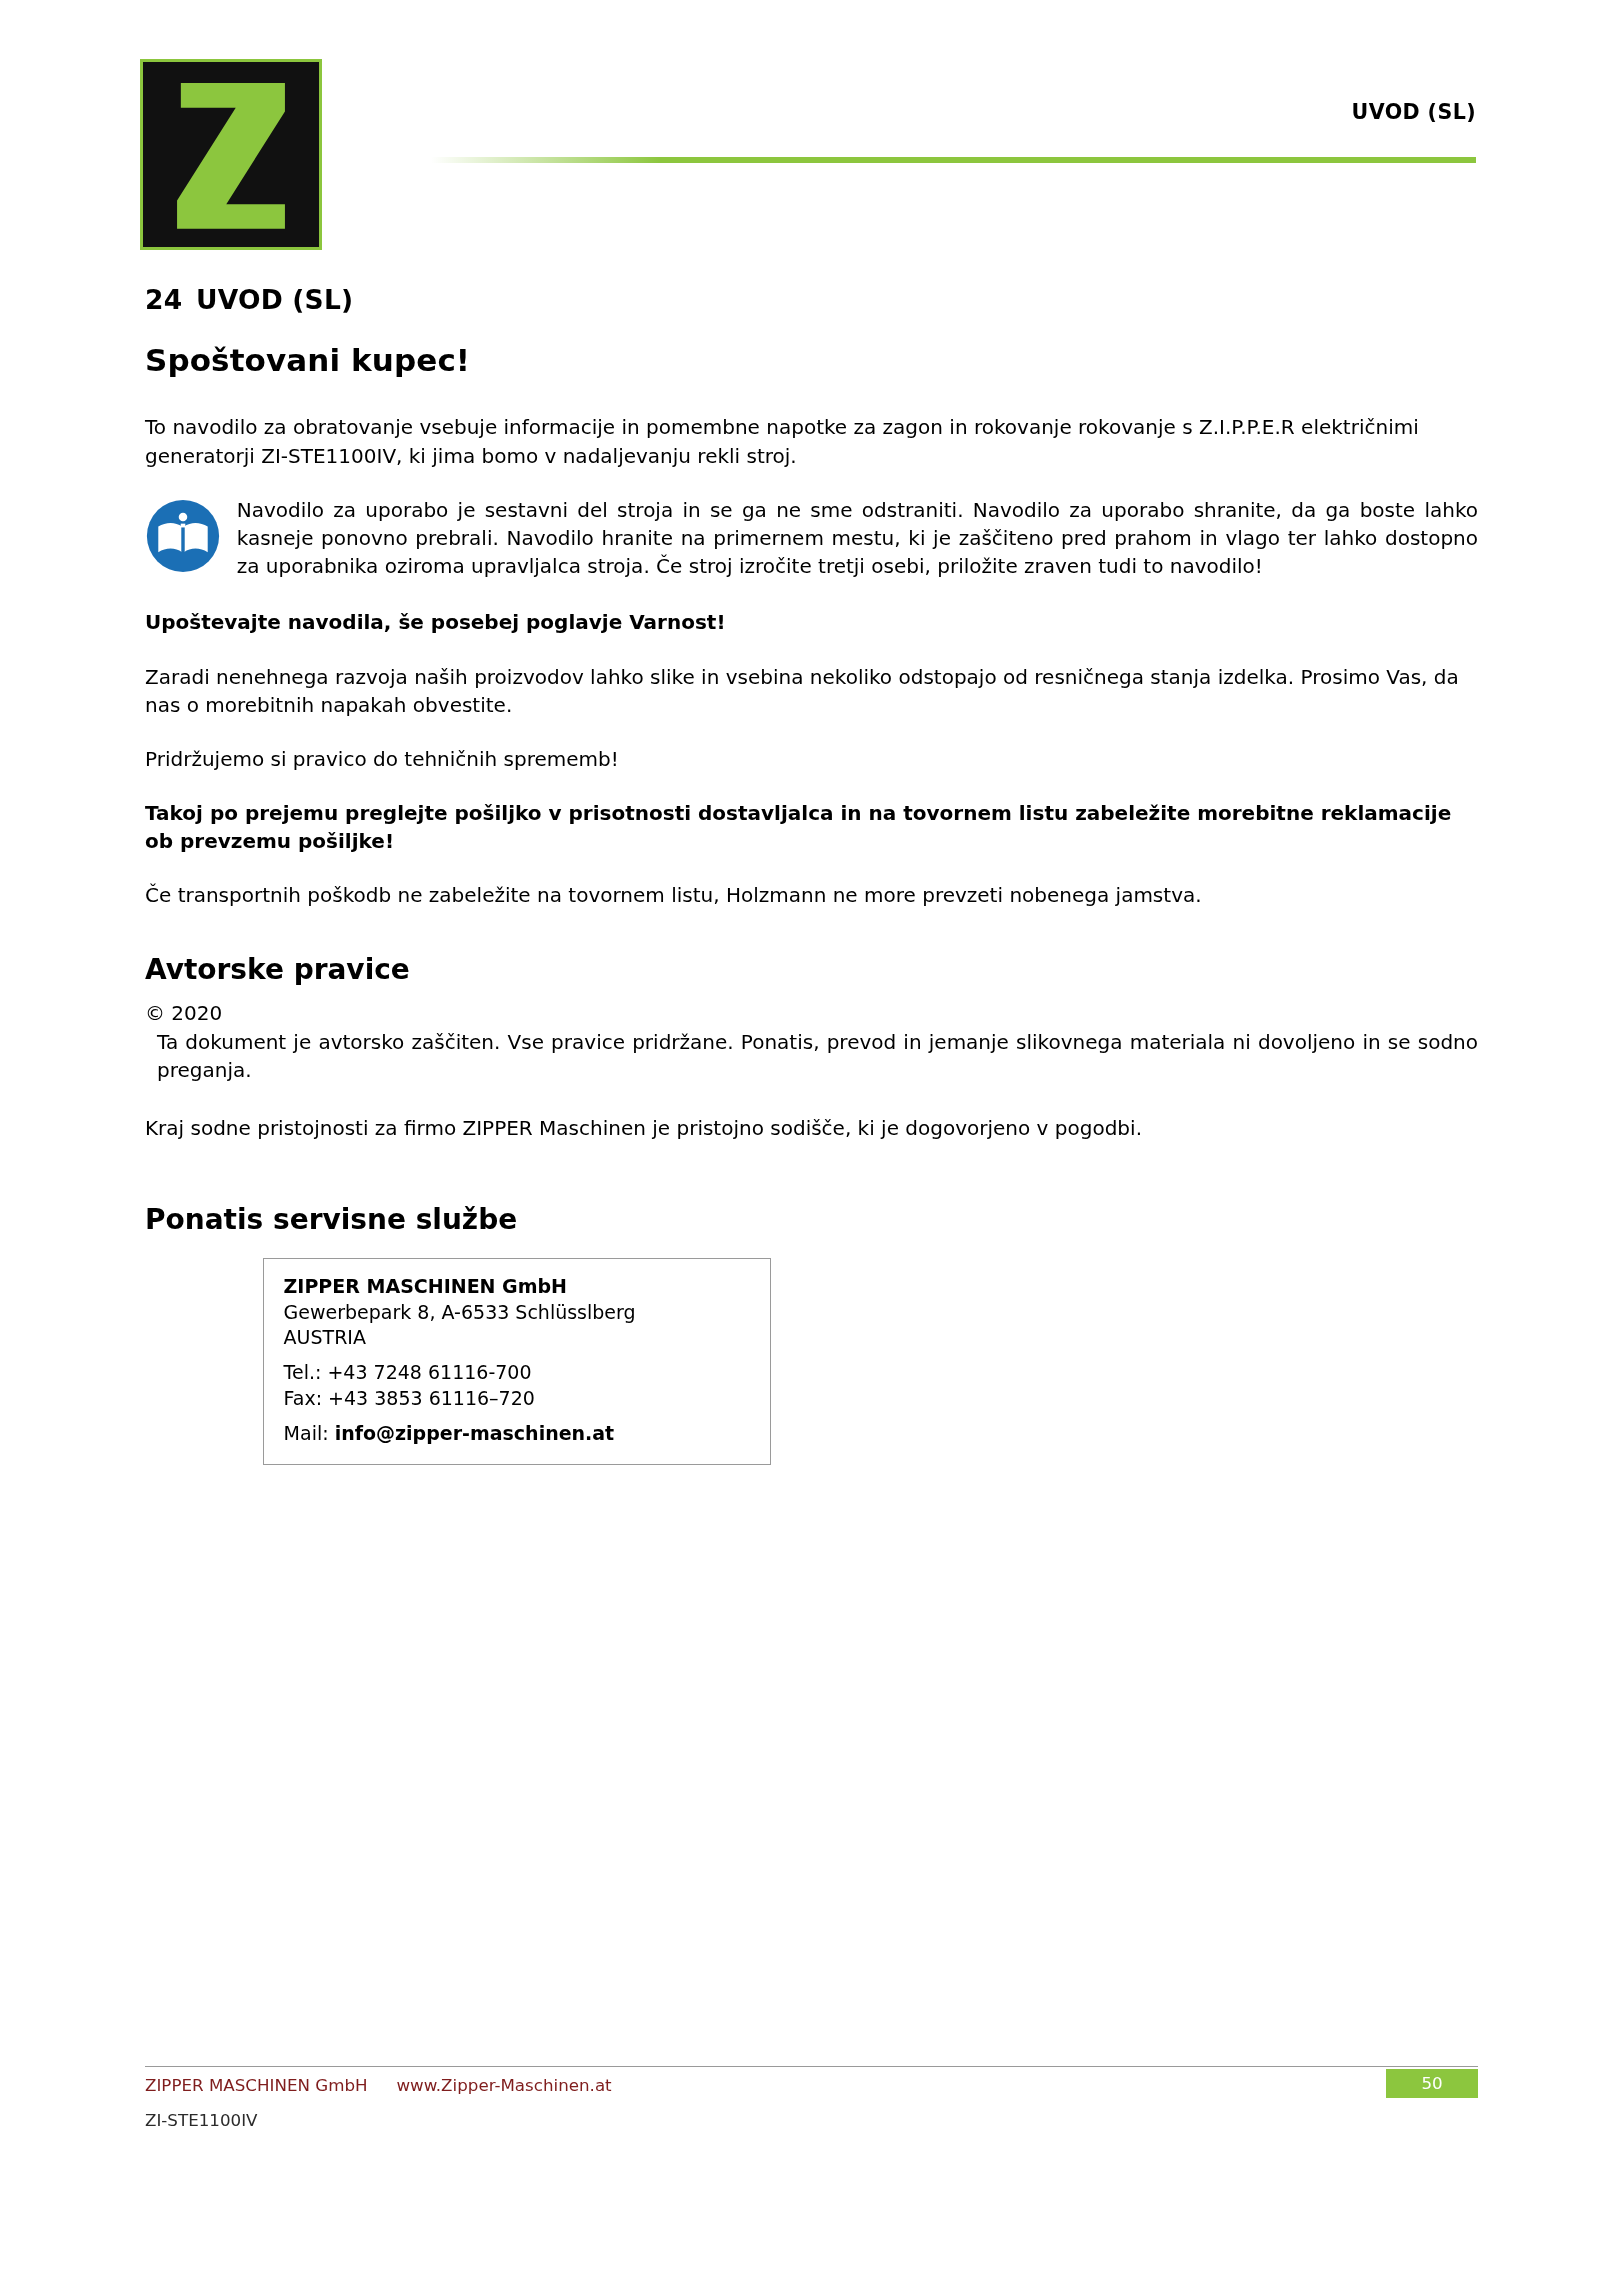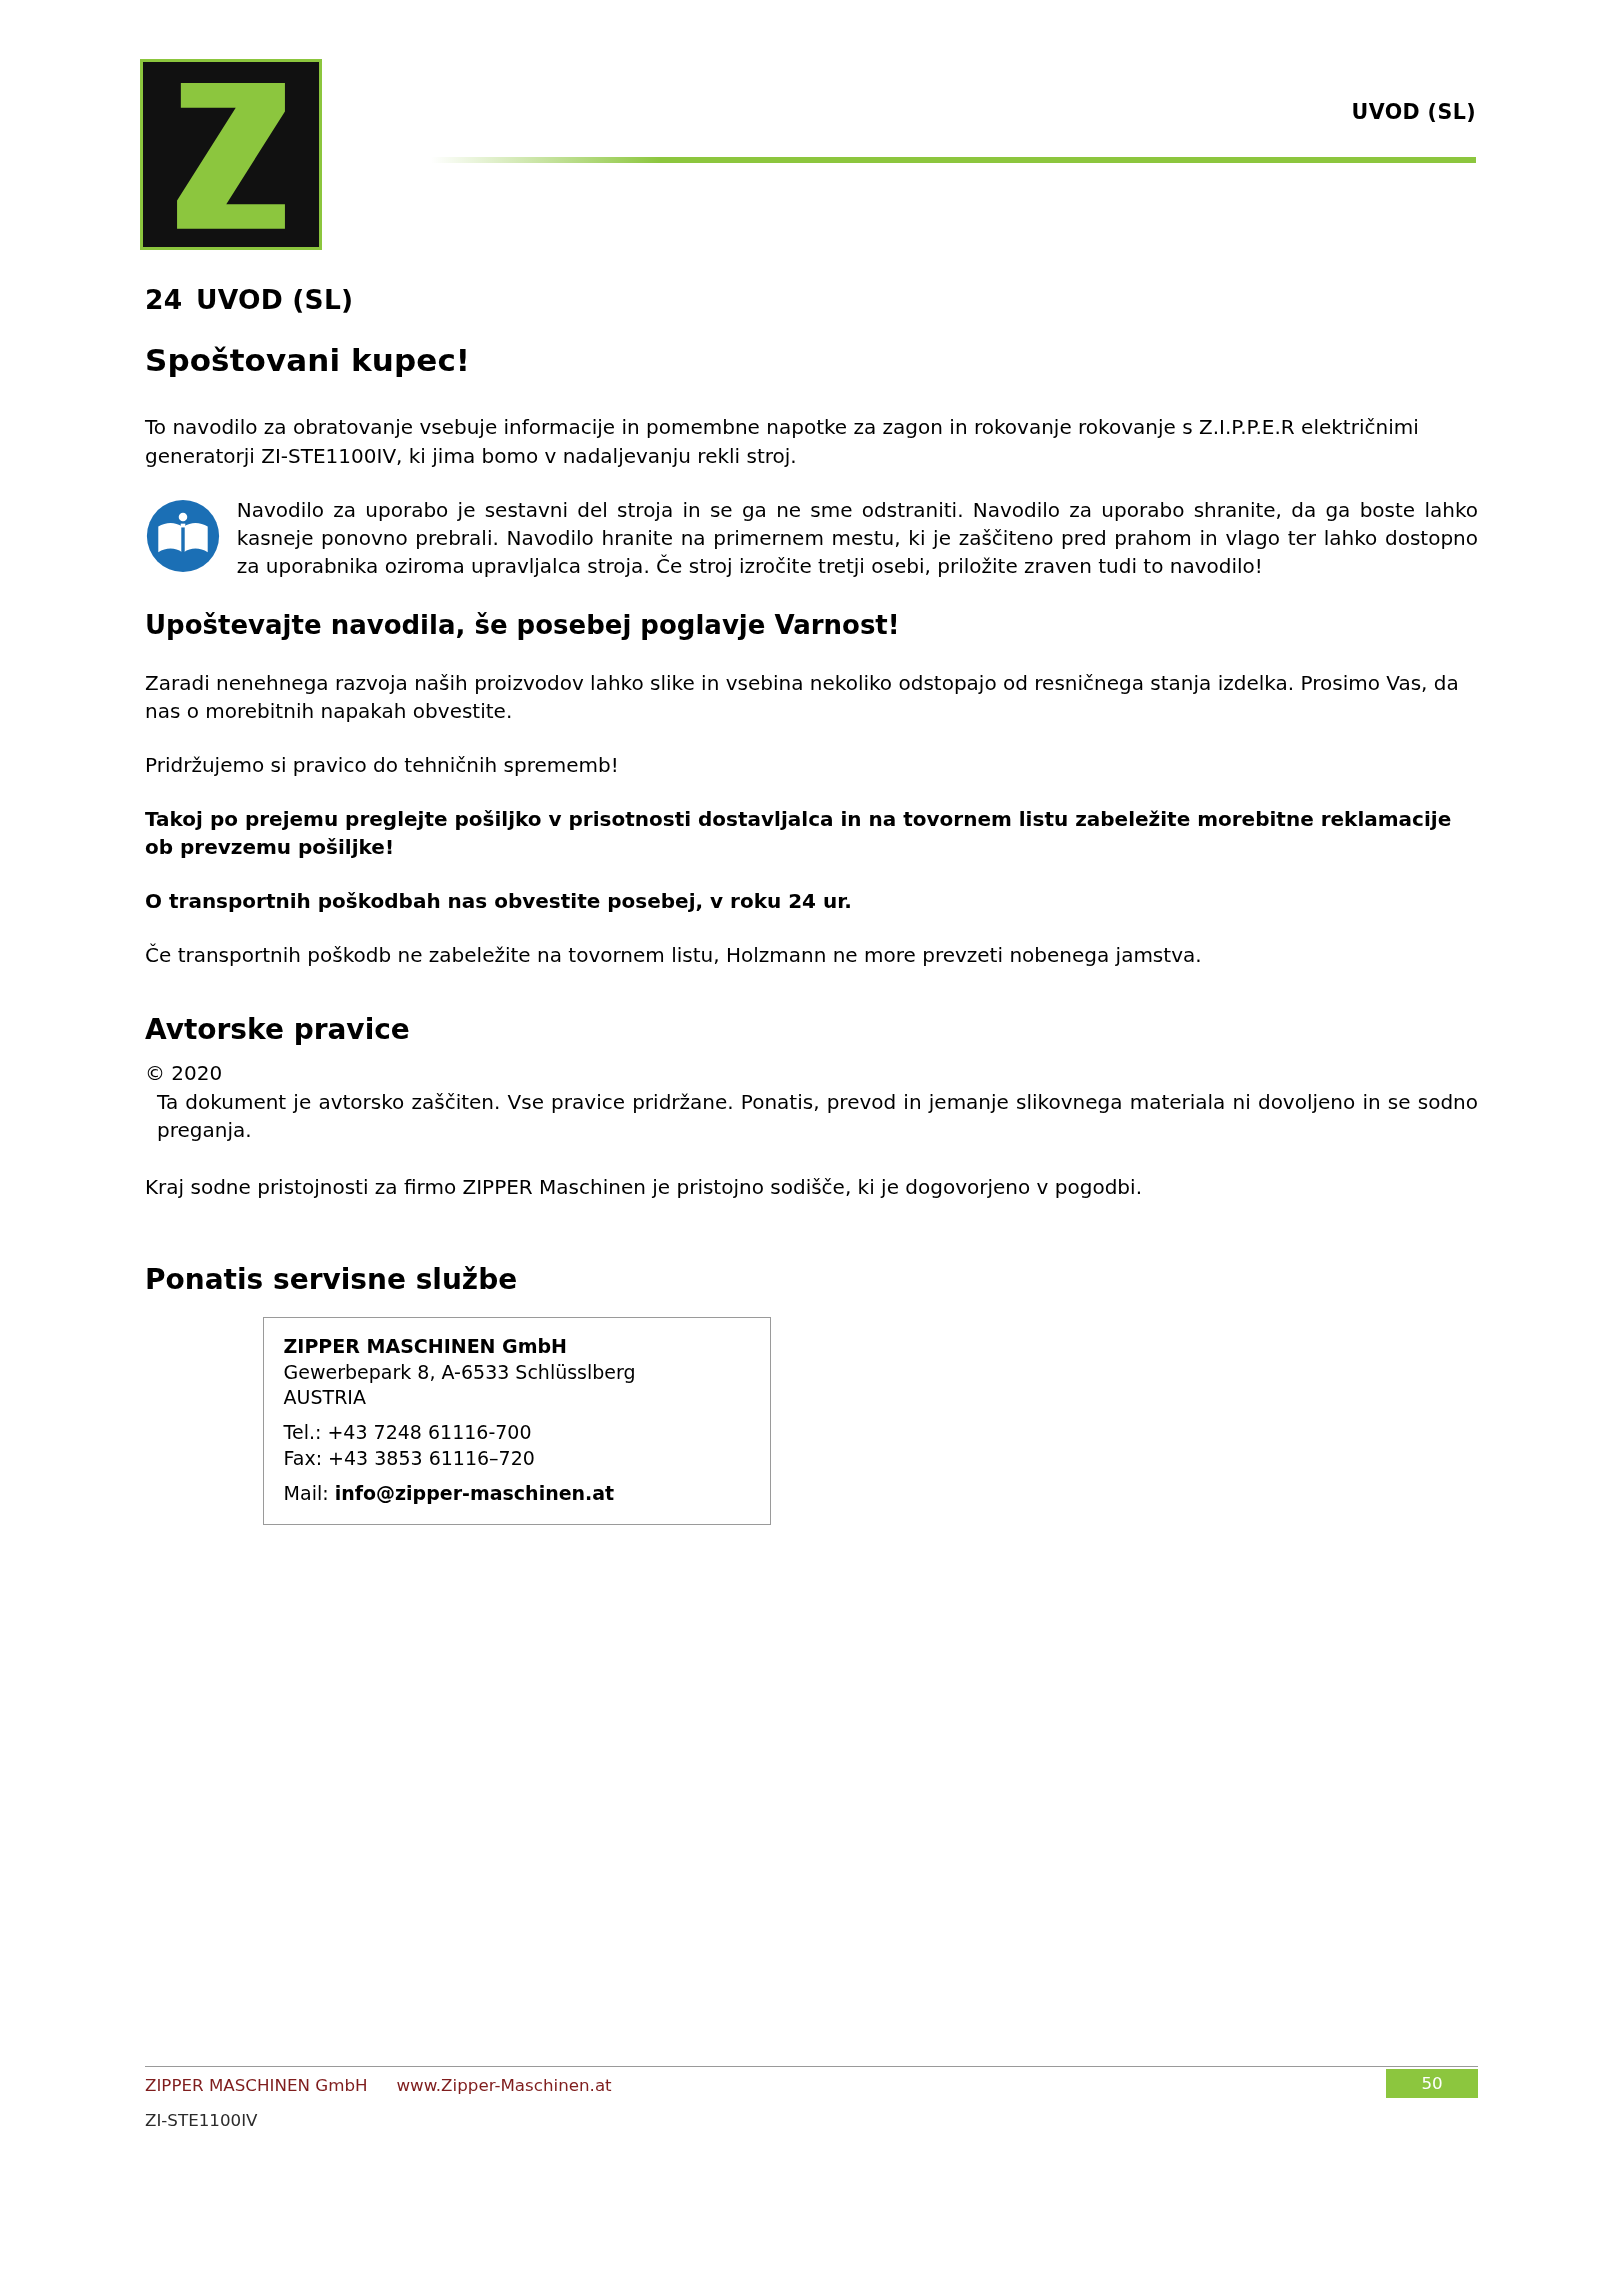--- a/index.html
+++ b/index.html
@@ -96,21 +96,21 @@
     text-align: justify;
   }
   p.body.nojust { text-align: left; }
   p.bold {
     font-size: 20px;
     font-weight: bold;
     line-height: 1.42;
     margin: 0 0 25.5px 0;
   }
   h3.subhead {
-    font-size: 26px;
+    font-size: 20px;
     font-weight: bold;
     margin: 0 0 29px 0;
   }
 
   
   .note {
     display: flex;
     align-items: flex-start;
     margin: 0 0 29px 0;
   }
@@ -250,21 +250,20 @@
     </div>
 
     <h3 class="subhead">Upoštevajte navodila, še posebej poglavje Varnost!</h3>
 
     <p class="body nojust">Zaradi nenehnega razvoja naših proizvodov lahko slike in vsebina nekoliko odstopajo od resničnega stanja izdelka. Prosimo Vas, da nas o morebitnih napakah obvestite.</p>
 
     <p class="body nojust">Pridržujemo si pravico do tehničnih sprememb!</p>
 
     <p class="bold">Takoj po prejemu preglejte pošiljko v prisotnosti dostavljalca in na tovornem listu zabeležite morebitne reklamacije ob prevzemu pošiljke!</p>
 
-    <p class="bold">O transportnih poškodbah nas obvestite posebej, v roku 24 ur.</p>
 
     <p class="body">Če transportnih poškodb ne zabeležite na tovornem listu, Holzmann ne more prevzeti nobenega jamstva.</p>
 
     <h2 class="sec2">Avtorske pravice</h2>
     <p class="copy-year">© 2020</p>
     <p class="copy-text">Ta dokument je avtorsko zaščiten. Vse pravice pridržane. Ponatis, prevod in jemanje slikovnega materiala ni dovoljeno in se sodno preganja.</p>
 
     <p class="body nojust">Kraj sodne pristojnosti za firmo ZIPPER Maschinen je pristojno sodišče, ki je dogovorjeno v pogodbi.</p>
 
     <h2 class="sec3">Ponatis servisne službe</h2>

